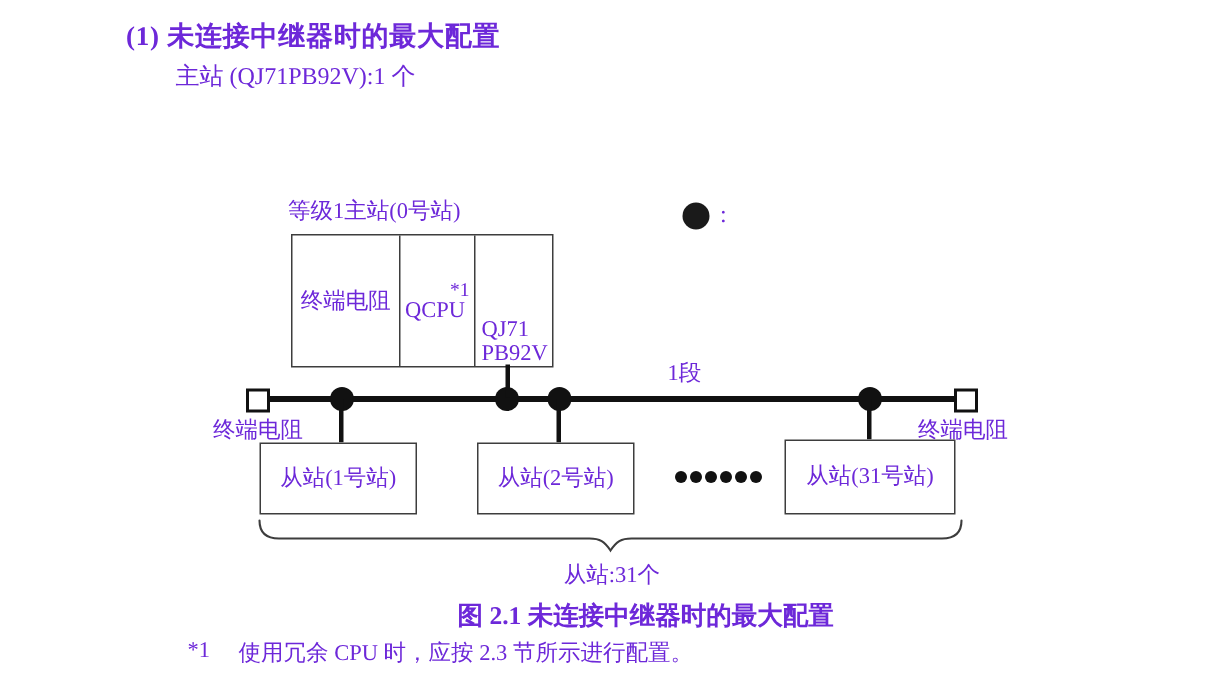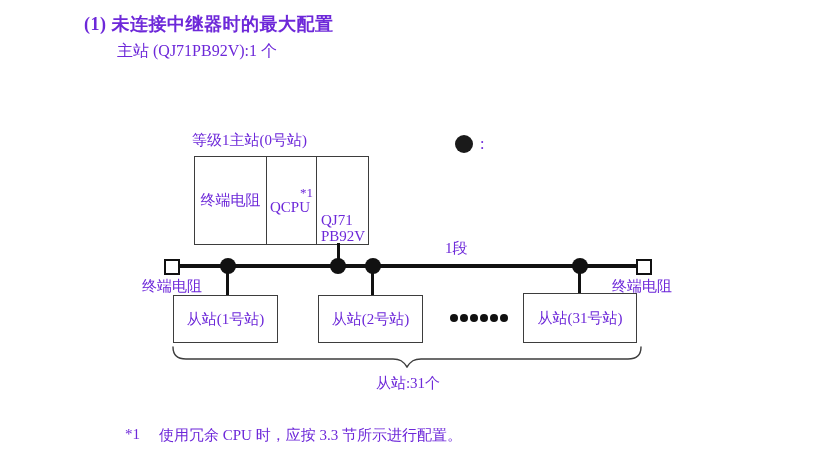--- a/index.html
+++ b/index.html
@@ -132,18 +132,19 @@
       <span>从站</span>
       <span>(31号站)</span>
     </div>
 
     <svg class="abs brace" width="470" height="24">
       <path d="M 1 1 C 1 10, 6 13, 14 13 L 221 13 C 228 13, 231 15, 235 21 C 239 15, 242 13, 249 13 L 456 13 C 464 13, 469 10, 469 1" fill="none" stroke="#3d3d3d" stroke-width="1.4" stroke-linecap="round"></path>
     </svg>
     <div class="abs brace-label">从站:31个</div>
   </div>
 
+  <div class="abs fig-caption">图 2.1 未连接中继器时的最大配置</div>
   <div class="abs footnote">
     <span class="fn-marker">*1</span>
-    <span class="fn-text">使用冗余 CPU 时，应按 3.3 节所示进行配置。</span>
+    <span class="fn-text">使用冗余 CPU 时，应按 2.3 节所示进行配置。</span>
   </div>
 
 </div>
 
 </body></html>

